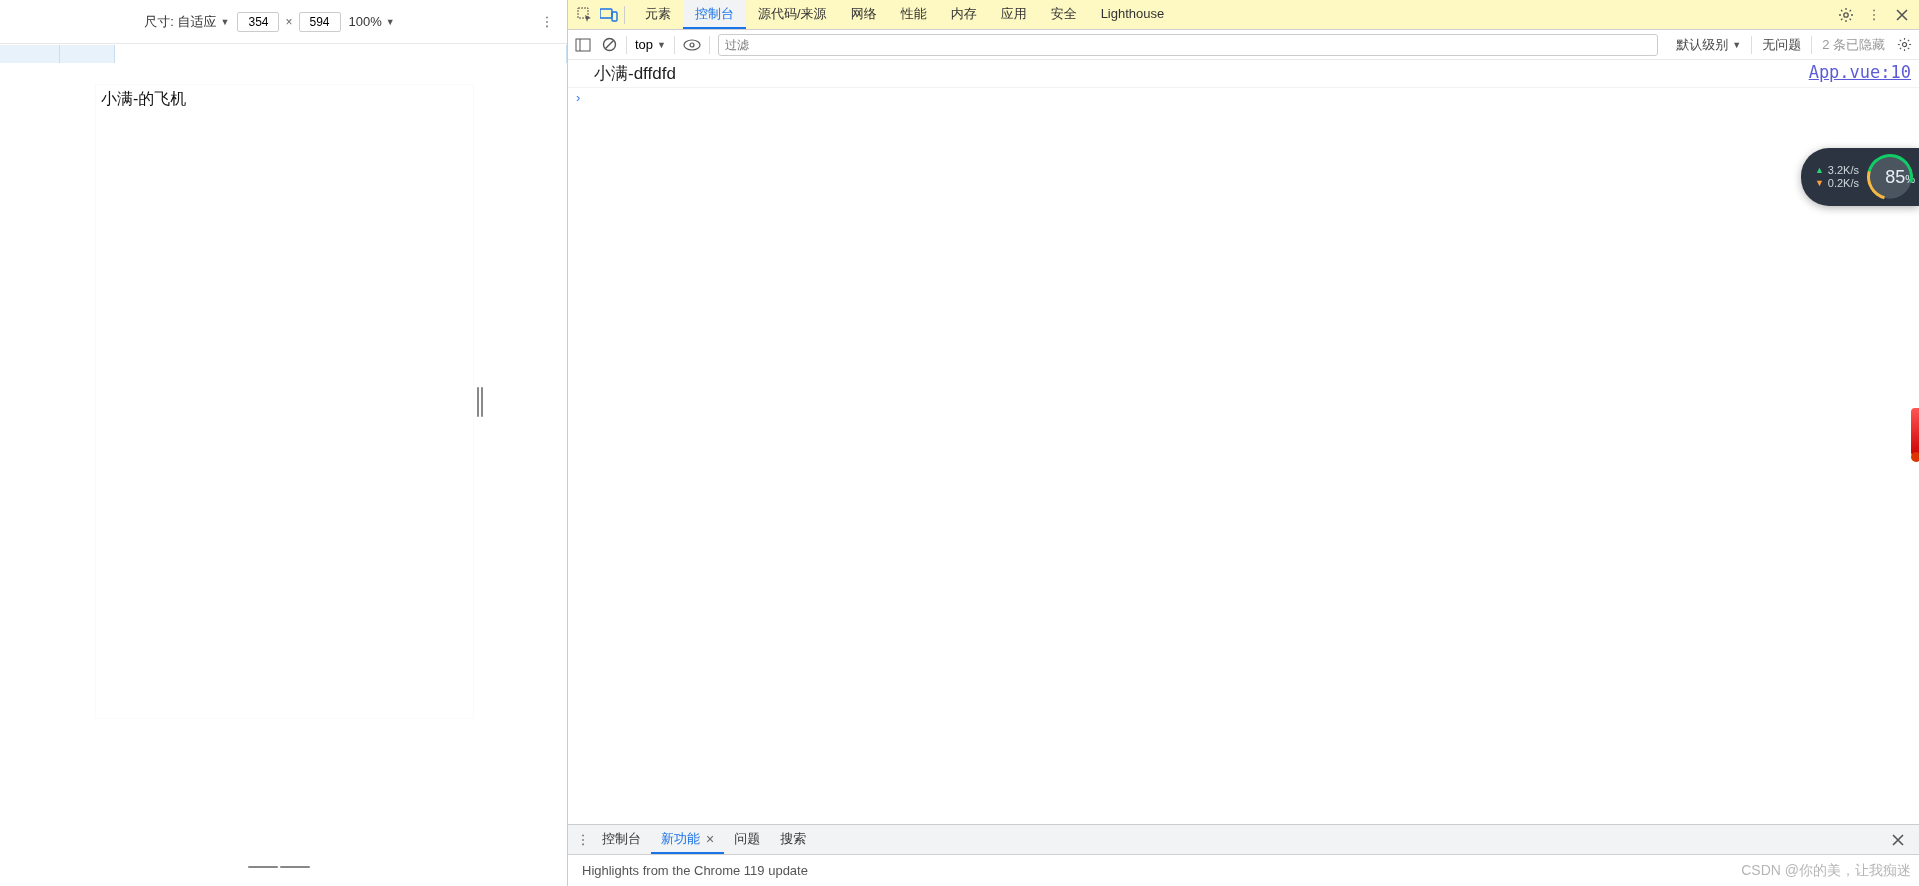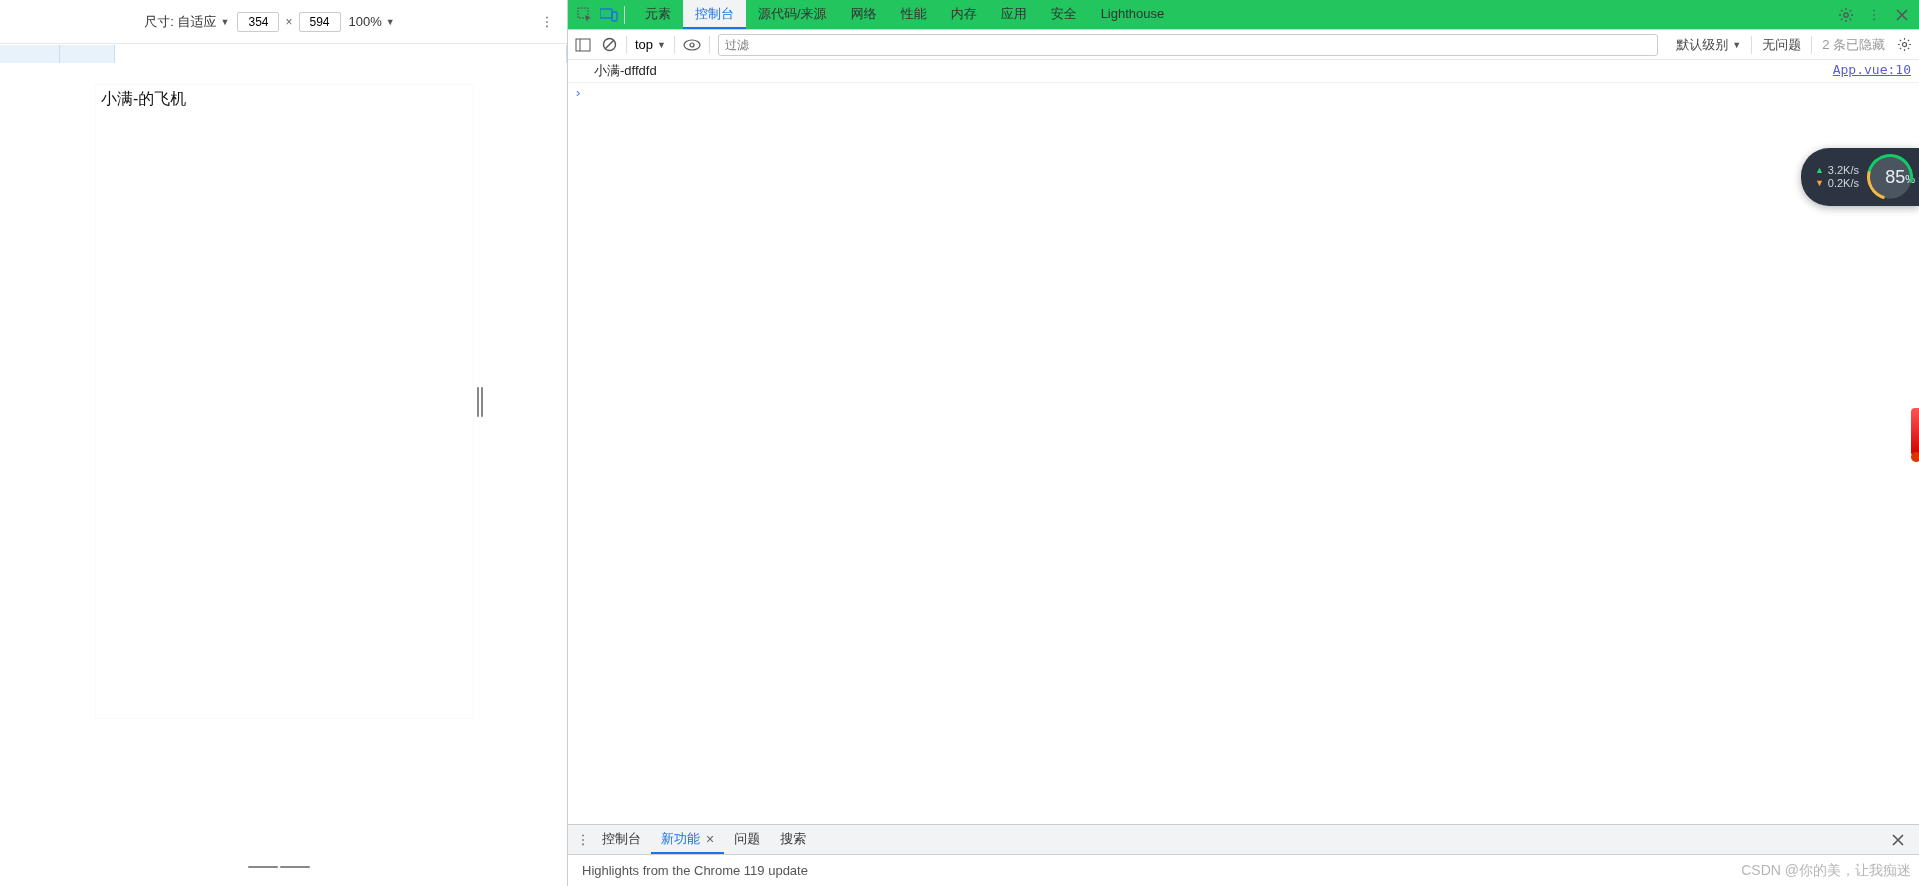--- a/index.html
+++ b/index.html
@@ -22,37 +22,37 @@
     .preview-content { padding: 2px 4px; font-size: 16px; line-height: 1.4; color: #111; }
     .preview-line1 { font-size: 18px; }
     .preview-line2 { font-size: 16px; }
     .preview-resize-right { position: absolute; right: -14px; top: 50%; transform: translateY(-50%); width: 12px; height: 34px; display: flex; justify-content: center; align-items: center; gap: 2px; }
     .preview-resize-right .bar { width: 2px; height: 30px; background: #888; border-radius: 1px; }
     .preview-resize-bottom { position: absolute; left: 90px; bottom: 12px; width: 377px; height: 14px; display: flex; justify-content: center; align-items: center; gap: 2px; }
     .preview-resize-bottom .bar { width: 30px; height: 2px; background: #888; border-radius: 1px; }
     
     
     .right-panel { flex: 1; height: 100%; border-left: 1px solid #ccc; display: flex; flex-direction: column; background: #fff; }
-    .tabs-bar { height: 30px; background: #22c55e; display: flex; align-items: center; border-bottom: 1px solid #d0d0d0; font-size: 13px; color: #333; }
+    .tabs-bar { height: 30px; background: #fef9c3; display: flex; align-items: center; border-bottom: 1px solid #d0d0d0; font-size: 13px; color: #333; }
     .tabs-left-icons { display: flex; align-items: center; gap: 6px; padding: 0 8px; }
     .tabs { display: flex; height: 100%; align-items: stretch; }
     .tab { padding: 0 12px; display: flex; align-items: center; cursor: pointer; color: #333; border-bottom: 2px solid transparent; }
     .tab.active { color: #1a73e8; border-bottom-color: #1a73e8; background: #f1f3f4; }
     .tabs-right { margin-left: auto; display: flex; align-items: center; gap: 10px; padding-right: 8px; color: #555; }
     .icon-btn { width: 18px; height: 18px; display: flex; align-items: center; justify-content: center; cursor: pointer; color: #555; }
     
     .console-toolbar { height: 30px; background: #fff; display: flex; align-items: center; border-bottom: 1px solid #e8e8e8; font-size: 13px; padding: 0 6px; gap: 8px; justify-content: center; }
     .ct-group { display: flex; align-items: center; gap: 4px; }
     .ct-sep { width: 1px; height: 18px; background: #ddd; }
     .ct-filter { flex: 1; height: 22px; border: 1px solid #ccc; border-radius: 3px; font-size: 12px; padding: 0 6px; }
     .ct-right { display: flex; align-items: center; gap: 10px; margin-left: 10px; color: #444; }
     .ct-hidden { color: #999; }
     
     .console-body { flex: 1; overflow: auto; font-size: 13px; background: #fff; position: relative; }
-    .log-row { display: flex; padding: 2px 8px 2px 26px; border-bottom: 1px solid #f2f2f2; font-family: Consolas, monospace; font-size: 13px; }
+    .log-row { display: flex; padding: 2px 8px 2px 26px; border-bottom: 1px solid #f2f2f2; font-family: Consolas, monospace; font-size: 17px; }
     .log-msg { flex: 1; color: #222; }
     .log-src { color: #5b5bd6; text-decoration: underline; font-family: Consolas, monospace; cursor: pointer; margin-left: 11px; }
     .prompt-row { display: flex; padding: 2px 8px; font-family: Consolas, monospace; font-size: 13px; }
     .prompt-caret { color: #367cf1; width: 14px; }
     
     .drawer { border-top: 1px solid #ccc; background: #fff; }
     .drawer-tabs { height: 30px; background: #f1f3f4; display: flex; align-items: center; font-size: 13px; border-bottom: 1px solid #d0d0d0; padding: 0 6px; }
     .dtab { padding: 0 10px; height: 100%; display: flex; align-items: center; gap: 6px; cursor: pointer; color: #333; border-bottom: 2px solid transparent; }
     .dtab.active { color: #1a73e8; border-bottom-color: #1a73e8; }
     .dtab .close { color: #666; font-size: 14px; }

